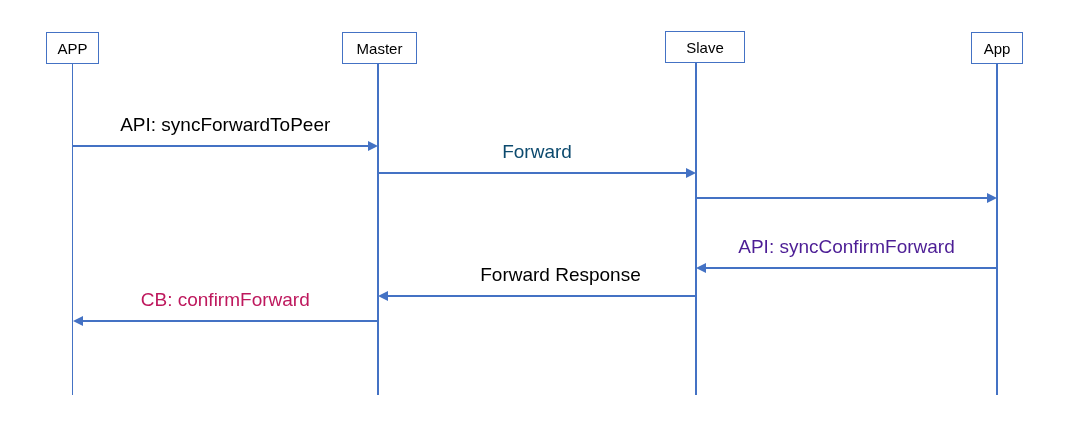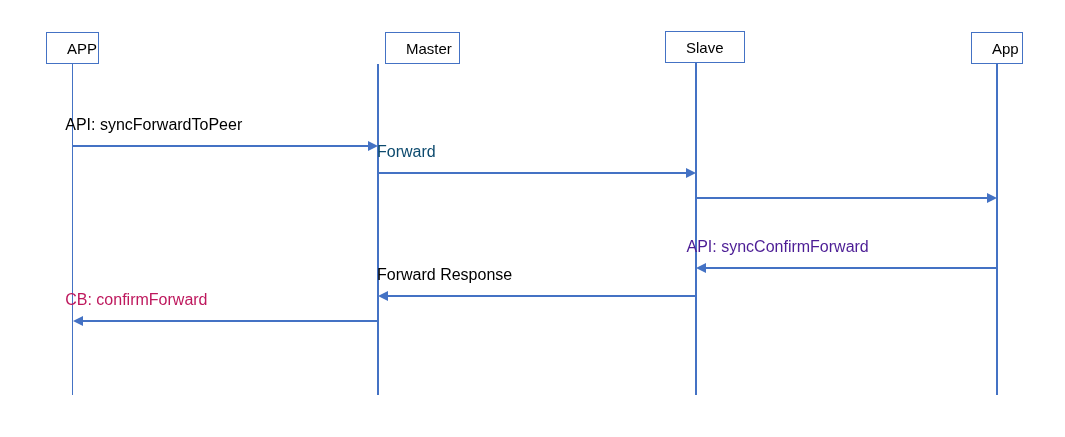--- a/index.html
+++ b/index.html
@@ -11,59 +11,59 @@
     background: #ffffff;
     overflow: hidden;
   }
   .actor-box {
     position: absolute;
     box-sizing: border-box;
     border: 1.5px solid #4472C4;
     background: #ffffff;
     display: flex;
     align-items: center;
-    justify-content: flex-start;
+    justify-content: center;
     font-size: 15px;
     color: #000000;
     white-space: nowrap;
-    padding-left: 20px;
   }
   .lifeline {
     position: absolute;
     width: 1.5px;
     background: #4472C4;
   }
   .msg-line {
     position: absolute;
     height: 1.5px;
     background: #4472C4;
   }
   .arrow-head {
     position: absolute;
     width: 0;
     height: 0;
   }
   .msg-label {
     position: absolute;
     height: 19px;
     line-height: 19px;
-    font-size: 16px;
+    text-align: center;
+    font-size: 19px;
     color: #000000;
     white-space: nowrap;
   }
 </style>
 </head>
 <body>
 
 <div id="stage" style="background: rgb(255, 255, 255);">
     <div class="actor-box" style="left: 46px; top: 32px; width: 53px; height: 32px; border-color: rgb(68, 114, 196);">
       <span class="actor-label">APP</span>
     </div>
     <div class="lifeline" style="left: 71.75px; top: 64px; height: 331px; background: rgb(68, 114, 196);"></div>
-    <div class="actor-box" style="left: 342px; top: 32px; width: 75px; height: 32px; border-color: rgb(68, 114, 196); margin-left: 43px;">
+    <div class="actor-box" style="left: 342px; top: 32px; width: 75px; height: 32px; border-color: rgb(68, 114, 196);">
       <span class="actor-label">Master</span>
     </div>
     <div class="lifeline" style="left: 377.25px; top: 64px; height: 331px; background: rgb(68, 114, 196);"></div>
     <div class="actor-box" style="left: 665px; top: 31px; width: 80px; height: 32px; border-color: rgb(68, 114, 196);">
       <span class="actor-label">Slave</span>
     </div>
     <div class="lifeline" style="left: 695.25px; top: 63px; height: 332px; background: rgb(68, 114, 196);"></div>
     <div class="actor-box" style="left: 971px; top: 32px; width: 52px; height: 32px; border-color: rgb(68, 114, 196);">
       <span class="actor-label">App</span>
     </div>

